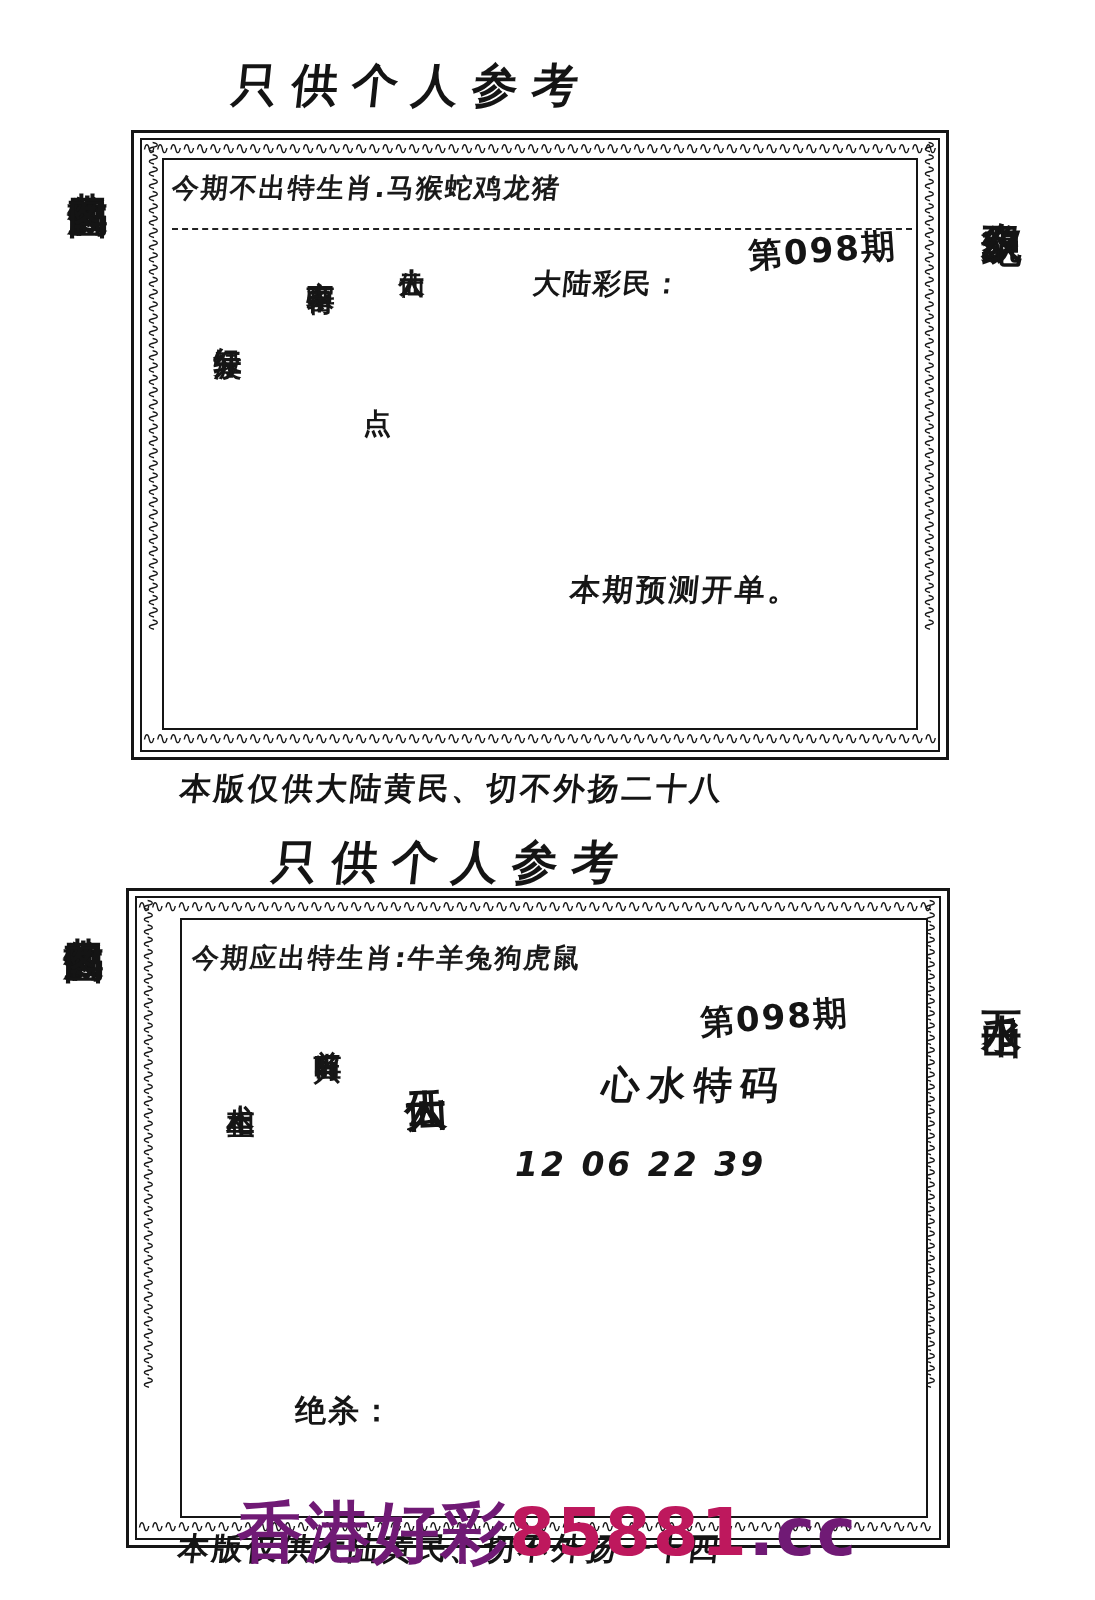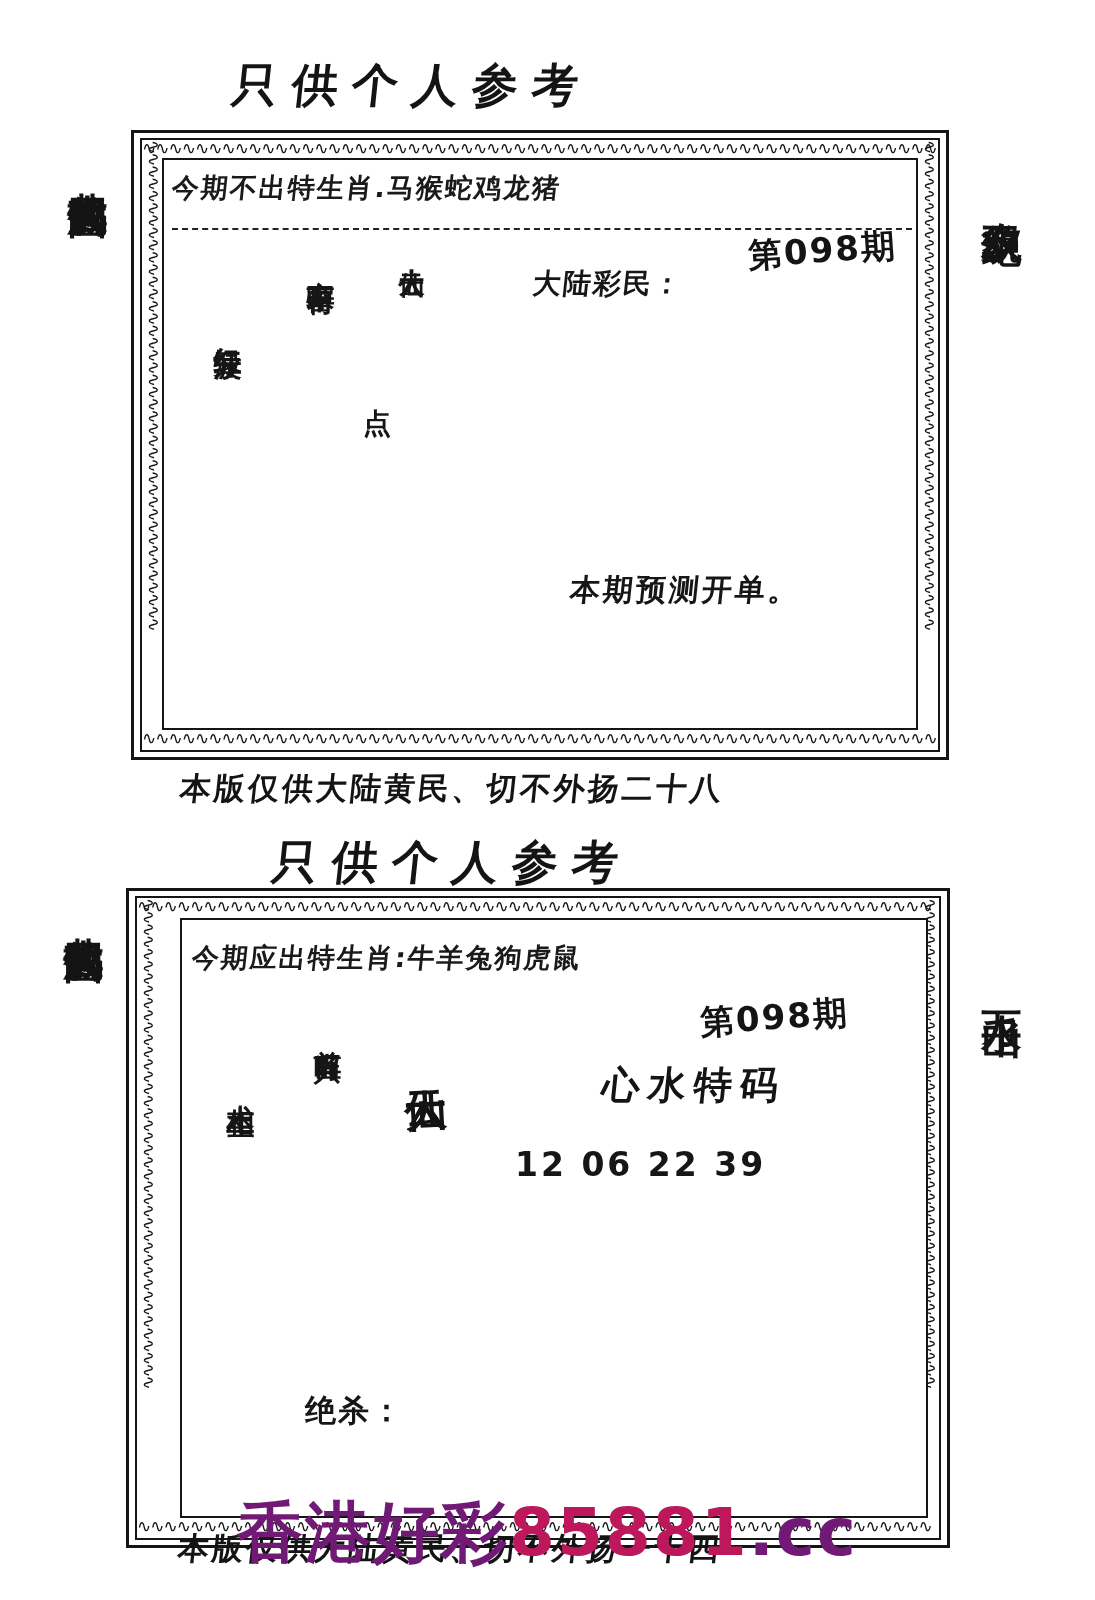--- a/index.html
+++ b/index.html
@@ -138,20 +138,21 @@
     font-size:38px;
     letter-spacing:8px;
     font-weight:700;
     color:#141414;
     white-space:nowrap;
   }
   .nums{
     position:absolute;
     font-size:33px;
     letter-spacing:3px;
+    font-style:italic;
     font-weight:600;
     color:#161616;
     white-space:nowrap;
   }
   .jusha{
     position:absolute;
     font-size:31px;
     letter-spacing:2px;
     font-weight:600;
     color:#161616;
@@ -236,21 +237,21 @@
 
   <div class="colv hw vert" style="left:218px;top:1082px;height:280px;">术土相生</div>
   <div class="colv hw vert" style="left:305px;top:1028px;height:280px;">前肖兴旺</div>
 
   <div class="daxian-big hw vert" style="left:400px;top:1055px;height:200px;">大仙云</div>
 
   <div class="xinshui hw hw-sk" style="left:602px;top:1060px;">心水特码</div>
 
   <div class="nums hw" style="left:515px;top:1145px;">12 06 22 39</div>
 
-  <div class="jusha hw" style="left:305px;top:1390px;">绝杀：</div>
+  <div class="jusha hw" style="left:295px;top:1390px;">绝杀：</div>
 
   <div class="bottomline hw hw-sk" style="left:178px;top:1528px;">本版仅供大陆黄民、切不外扬一十四</div>
 
   <div class="wm">
     <span class="red">香港好彩</span><span class="blue">85881</span><span class="red">.cc</span>
   </div>
 
 </div>
 
 </body></html>

